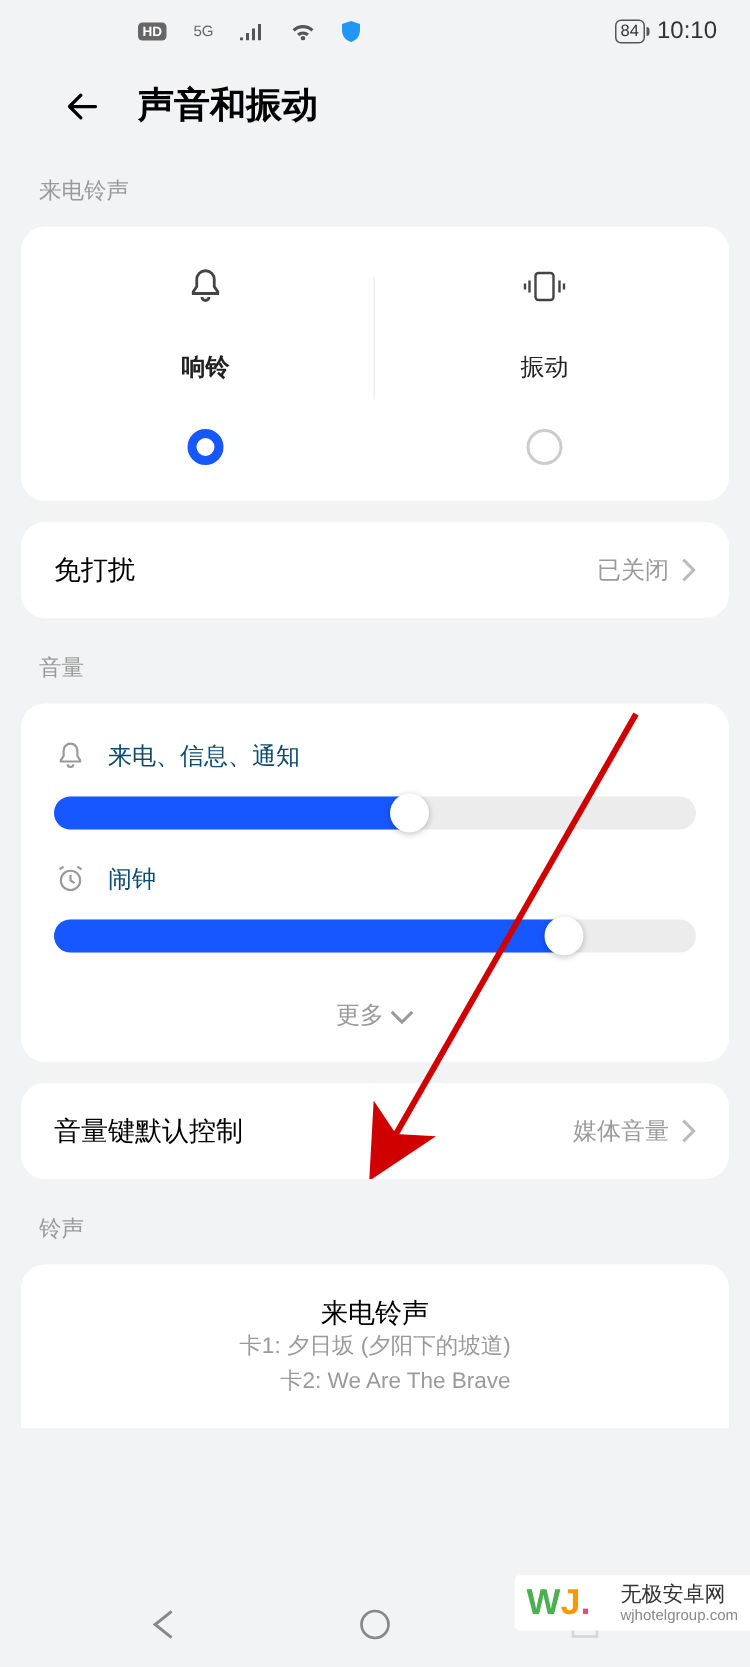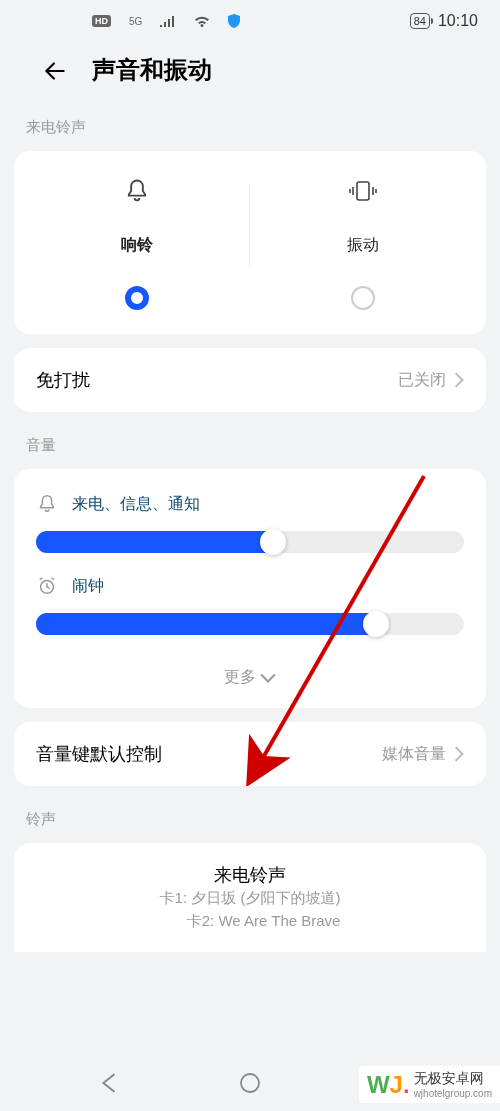--- a/index.html
+++ b/index.html
@@ -47,21 +47,21 @@
     .slider-track { height: 22px; background: #ececec; border-radius: 11px; position: relative; }
     .slider-fill { height: 100%; background: #1757ff; border-radius: 11px; position: relative; }
     .slider-thumb { position: absolute; right: -2px; top: 50%; transform: translateY(-50%); width: 26px; height: 26px; background: #fff; border-radius: 50%; box-shadow: 0 1px 4px rgba(0,0,0,0.25); }
     .more-row { display: flex; align-items: center; justify-content: center; gap: 4px; padding: 10px 0 8px; color: #9a9a9a; font-size: 16px; cursor: pointer; }
     
     .ringtone-item { display: flex; align-items: center; justify-content: flex-end; padding: 20px 22px; flex-direction: column; }
     .ringtone-values { text-align: right; font-size: 15px; color: #9a9a9a; line-height: 1.5; }
     
     .nav-bar { position: absolute; bottom: 0; left: 0; right: 0; height: 56px; display: flex; align-items: center; justify-content: space-around; padding: 0 40px; background: rgba(242,243,245,0.6); }
     
-    .watermark { position: absolute; bottom: 8px; right: 0; display: flex; align-items: center; gap: 4px; background: #fff; padding: 4px 8px; border-radius: 4px 0 0 4px; z-index: 10; margin-top: 24px; }
+    .watermark { position: absolute; bottom: 24px; right: 0; display: flex; align-items: center; gap: 20px; background: #fff; padding: 4px 8px; border-radius: 4px 0 0 4px; z-index: 10; margin-top: 24px; }
     .watermark-logo { font-weight: 900; font-size: 24px; }
     .watermark-text { font-size: 14px; color: #333; }
     .watermark-url { font-size: 10px; color: #888; }
     .wl-green { color: #4caf50; }
     .wl-orange { color: #ff9800; }
     .wl-pink { color: #ff4081; }
     
     .arrow-svg { position: absolute; pointer-events: none; z-index: 5; }
     svg { display: block; }
   </style>

